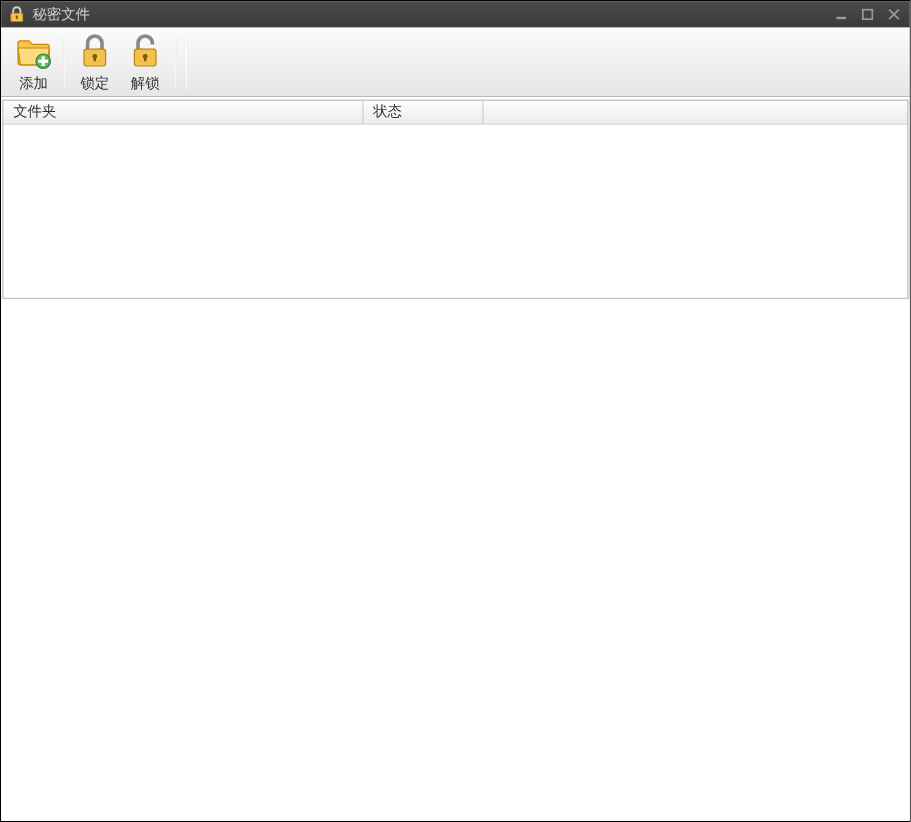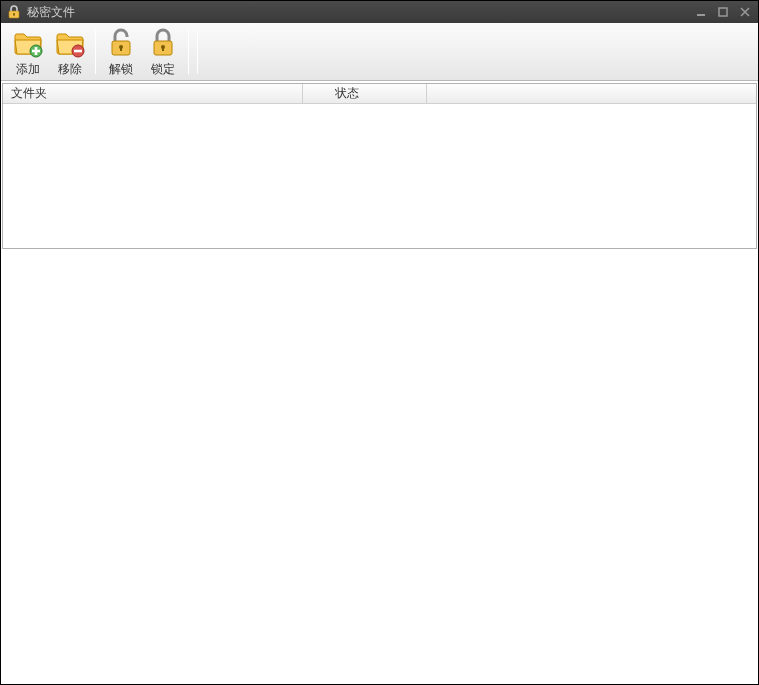--- a/index.html
+++ b/index.html
@@ -118,21 +118,21 @@
 }
 .col-header {
   display: flex;
   align-items: center;
   padding: 0 8px;
   border-right: 1px solid #d0d0d0;
   color: #333;
   font-size: 12px;
 }
 .col-folder { width: 300px; }
-.col-status { width: 100px; margin-left: 24px; }
+.col-status { width: 100px; }
 .col-rest { flex: 1; border-right: none; }
 .list-body {
   flex: 1;
   background: #fff;
 }
 .lower-panel {
   flex: 1;
   background: #fff;
 }
 </style>
@@ -177,57 +177,46 @@
           <svg width="32" height="32" viewBox="0 0 32 32">
             <path d="M3 9 L3 25 Q3 27 5 27 L27 27 Q29 27 29 25 L29 12 Q29 10 27 10 L15 10 L12 7 L5 7 Q3 7 3 9 Z" fill="#f7c44d" stroke="#c78a00" stroke-width="1"></path>
             <path d="M3 13 L29 13 L27 27 L5 27 Z" fill="#fddb7e" stroke="#c78a00" stroke-width="1"></path>
             <circle cx="24" cy="24" r="6" fill="#5cb85c" stroke="#2e7d32" stroke-width="1"></circle>
             <rect x="22.7" y="20" width="2.6" height="8" fill="#fff"></rect>
             <rect x="20" y="22.7" width="8" height="2.6" fill="#fff"></rect>
           </svg>
         </span>
         <span class="label">添加</span>
       </div>
+    </div>
+
+    <div class="tb-sep"></div>
+
+    <div class="tb-group">
       <div class="tb-btn">
         <span class="icon">
           <svg width="32" height="32" viewBox="0 0 32 32">
-            <path d="M3 9 L3 25 Q3 27 5 27 L27 27 Q29 27 29 25 L29 12 Q29 10 27 10 L15 10 L12 7 L5 7 Q3 7 3 9 Z" fill="#f7c44d" stroke="#c78a00" stroke-width="1"></path>
-            <path d="M3 13 L29 13 L27 27 L5 27 Z" fill="#fddb7e" stroke="#c78a00" stroke-width="1"></path>
-            <circle cx="24" cy="24" r="6" fill="#d9534f" stroke="#a02622" stroke-width="1"></circle>
-            <rect x="20" y="22.7" width="8" height="2.6" fill="#fff"></rect>
+            <path d="M10 14 V9 a6 6 0 0 1 12 0 V14" fill="none" stroke="#888" stroke-width="3"></path>
+            <rect x="7" y="14" width="18" height="14" rx="2" fill="#f2c14e" stroke="#b8860b" stroke-width="1"></rect>
+            <circle cx="16" cy="20" r="2" fill="#7a5b00"></circle>
+            <rect x="15" y="20" width="2" height="4" fill="#7a5b00"></rect>
           </svg>
         </span>
-        <span class="label">移除</span>
-      </div>
-    </div>
-
-    <div class="tb-sep"></div>
-
-    <div class="tb-group">
+        <span class="label">锁定</span>
+      </div>
       <div class="tb-btn">
         <span class="icon">
           <svg width="32" height="32" viewBox="0 0 32 32">
             <path d="M10 14 V9 a6 6 0 0 1 12 0 V10" fill="none" stroke="#888" stroke-width="3"></path>
             <rect x="7" y="14" width="18" height="14" rx="2" fill="#f2c14e" stroke="#b8860b" stroke-width="1"></rect>
             <circle cx="16" cy="20" r="2" fill="#7a5b00"></circle>
             <rect x="15" y="20" width="2" height="4" fill="#7a5b00"></rect>
           </svg>
         </span>
         <span class="label">解锁</span>
-      </div>
-      <div class="tb-btn">
-        <span class="icon">
-          <svg width="32" height="32" viewBox="0 0 32 32">
-            <path d="M10 14 V9 a6 6 0 0 1 12 0 V14" fill="none" stroke="#888" stroke-width="3"></path>
-            <rect x="7" y="14" width="18" height="14" rx="2" fill="#f2c14e" stroke="#b8860b" stroke-width="1"></rect>
-            <circle cx="16" cy="20" r="2" fill="#7a5b00"></circle>
-            <rect x="15" y="20" width="2" height="4" fill="#7a5b00"></rect>
-          </svg>
-        </span>
-        <span class="label">锁定</span>
       </div>
     </div>
 
     <div class="tb-sep"></div>
 
 
     <div class="tb-sep"></div>
 
   </div>
 

